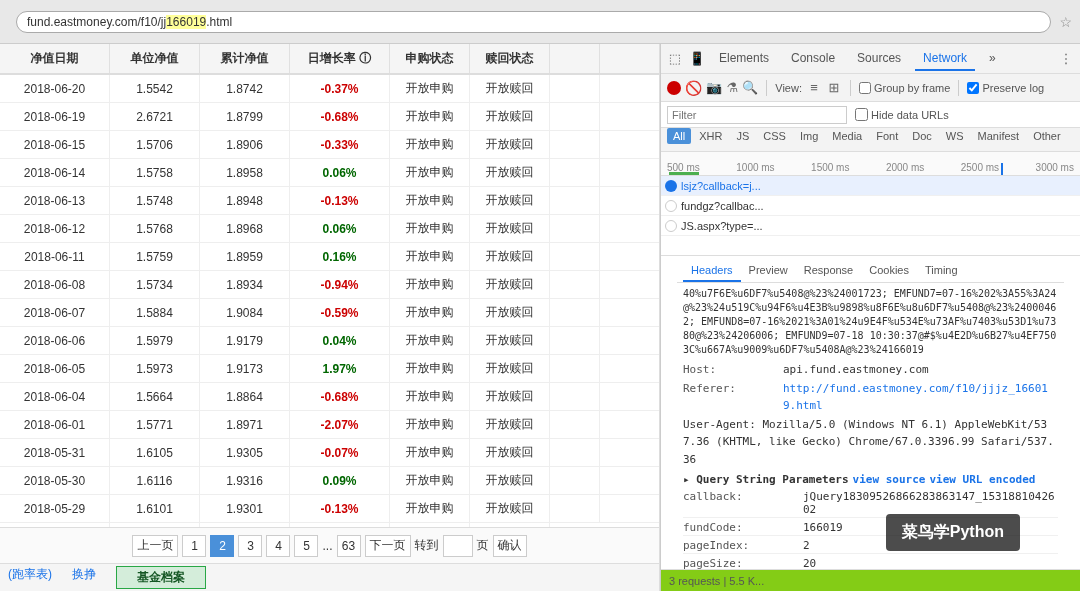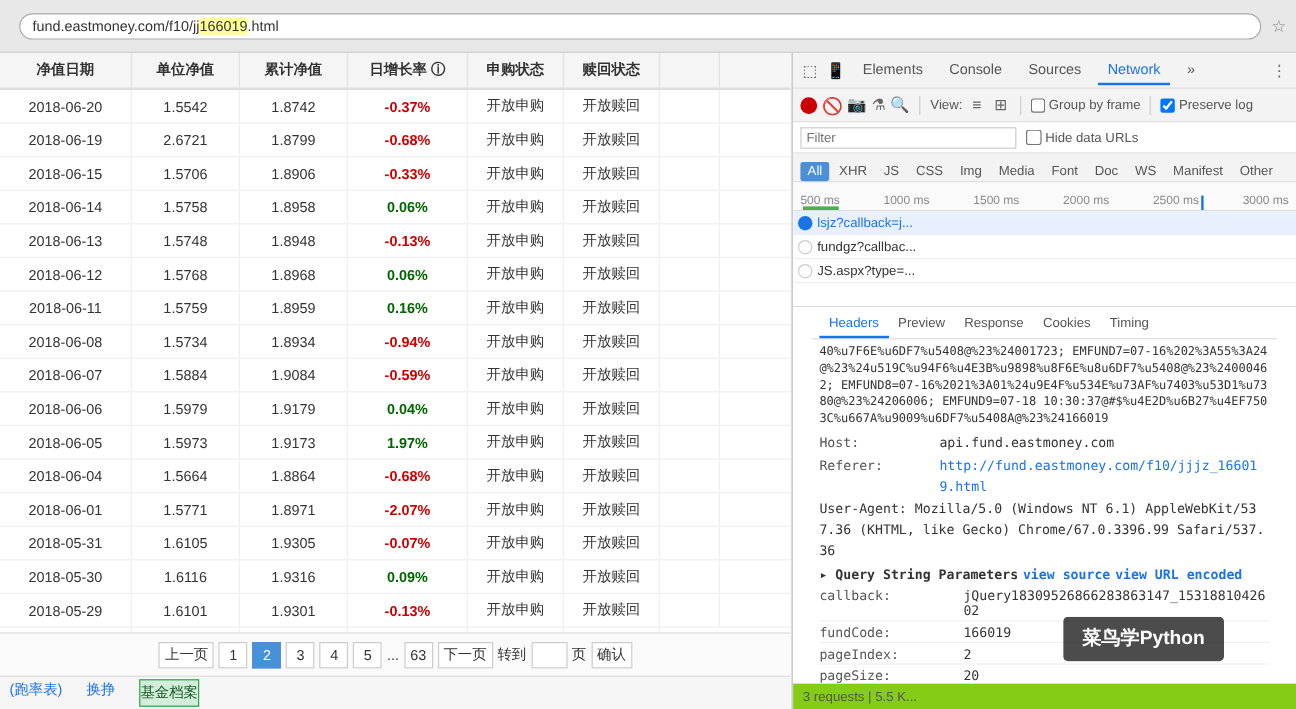--- a/index.html
+++ b/index.html
@@ -55,21 +55,21 @@
     .toolbar-separator { width: 1px; height: 16px; background: #ccc; margin: 0 4px; }
     .checkbox-label { font-size: 11px; color: #555; display: flex; align-items: center; gap: 3px; }
     .checkbox-label input { width: 12px; height: 12px; }
 
     
     .filter-bar { height: 26px; background: white; border-bottom: 1px solid #ddd; display: flex; align-items: center; padding: 0 6px; gap: 8px; }
     .filter-input { flex: 0 0 180px; height: 18px; border: 1px solid #ccc; padding: 0 4px; font-size: 11px; }
     .hide-urls-label { font-size: 11px; color: #555; display: flex; align-items: center; gap: 3px; }
 
     
-    .type-filters { height: 24px; background: #f3f3f3; border-bottom: 1px solid #ddd; display: flex; align-items: flex-end; padding: 0 6px; gap: 2px; }
+    .type-filters { height: 24px; background: #f3f3f3; border-bottom: 1px solid #ddd; display: flex; align-items: flex-start; padding: 0 6px; gap: 2px; }
     .type-btn { padding: 2px 6px; font-size: 11px; color: #555; cursor: pointer; border-radius: 2px; }
     .type-btn.active { background: #4a90d9; color: white; }
 
     
     .timeline-bar { height: 24px; background: #fafafa; border-bottom: 1px solid #ddd; display: flex; align-items: flex-end; padding: 0 6px; overflow: hidden; position: relative; }
     .timeline-labels { display: flex; width: 100%; justify-content: space-between; font-size: 10px; color: #888; padding-bottom: 2px; }
     .timeline-green { position: absolute; bottom: 0; left: 8px; width: 30px; height: 3px; background: #4caf50; }
     .timeline-blue { position: absolute; bottom: 0; left: 340px; width: 2px; height: 12px; background: #1a73e8; }
 
     
@@ -105,21 +105,21 @@
 
     
     .status-bar { height: 22px; background: #84cc16; border-top: 1px solid #ddd; display: flex; align-items: center; padding: 0 8px; font-size: 11px; color: #555; }
 
     
     .watermark { position: fixed; bottom: 40px; right: 60px; background: rgba(0,0,0,0.7); color: white; padding: 8px 16px; border-radius: 4px; font-size: 16px; font-weight: bold; pointer-events: none; z-index: 100; }
 
     
     .left-bottom { display: flex; padding: 2px 8px; gap: 20px; font-size: 12px; color: #555; background: #f5f5f5; border-top: 1px solid #ddd; }
     .left-bottom-item { color: #1a73e8; cursor: pointer; }
-    .fund-archive { background: #d4edda; border: 1px solid #28a745; padding: 2px 0; font-size: 12px; color: #155724; font-weight: normal; cursor: pointer; }
+    .fund-archive { background: #d4edda; border: 1px solid #28a745; padding: 2px 20px; font-size: 12px; color: #155724; font-weight: bold; cursor: pointer; }
   </style>
 </head>
 <body>
 
 <div class="top-bar">
   <div class="url-bar">
     <span>fund.eastmoney.com/f10/jj</span>
       <span class="url-highlight">166019</span>
       <span>.html</span>
   </div>

